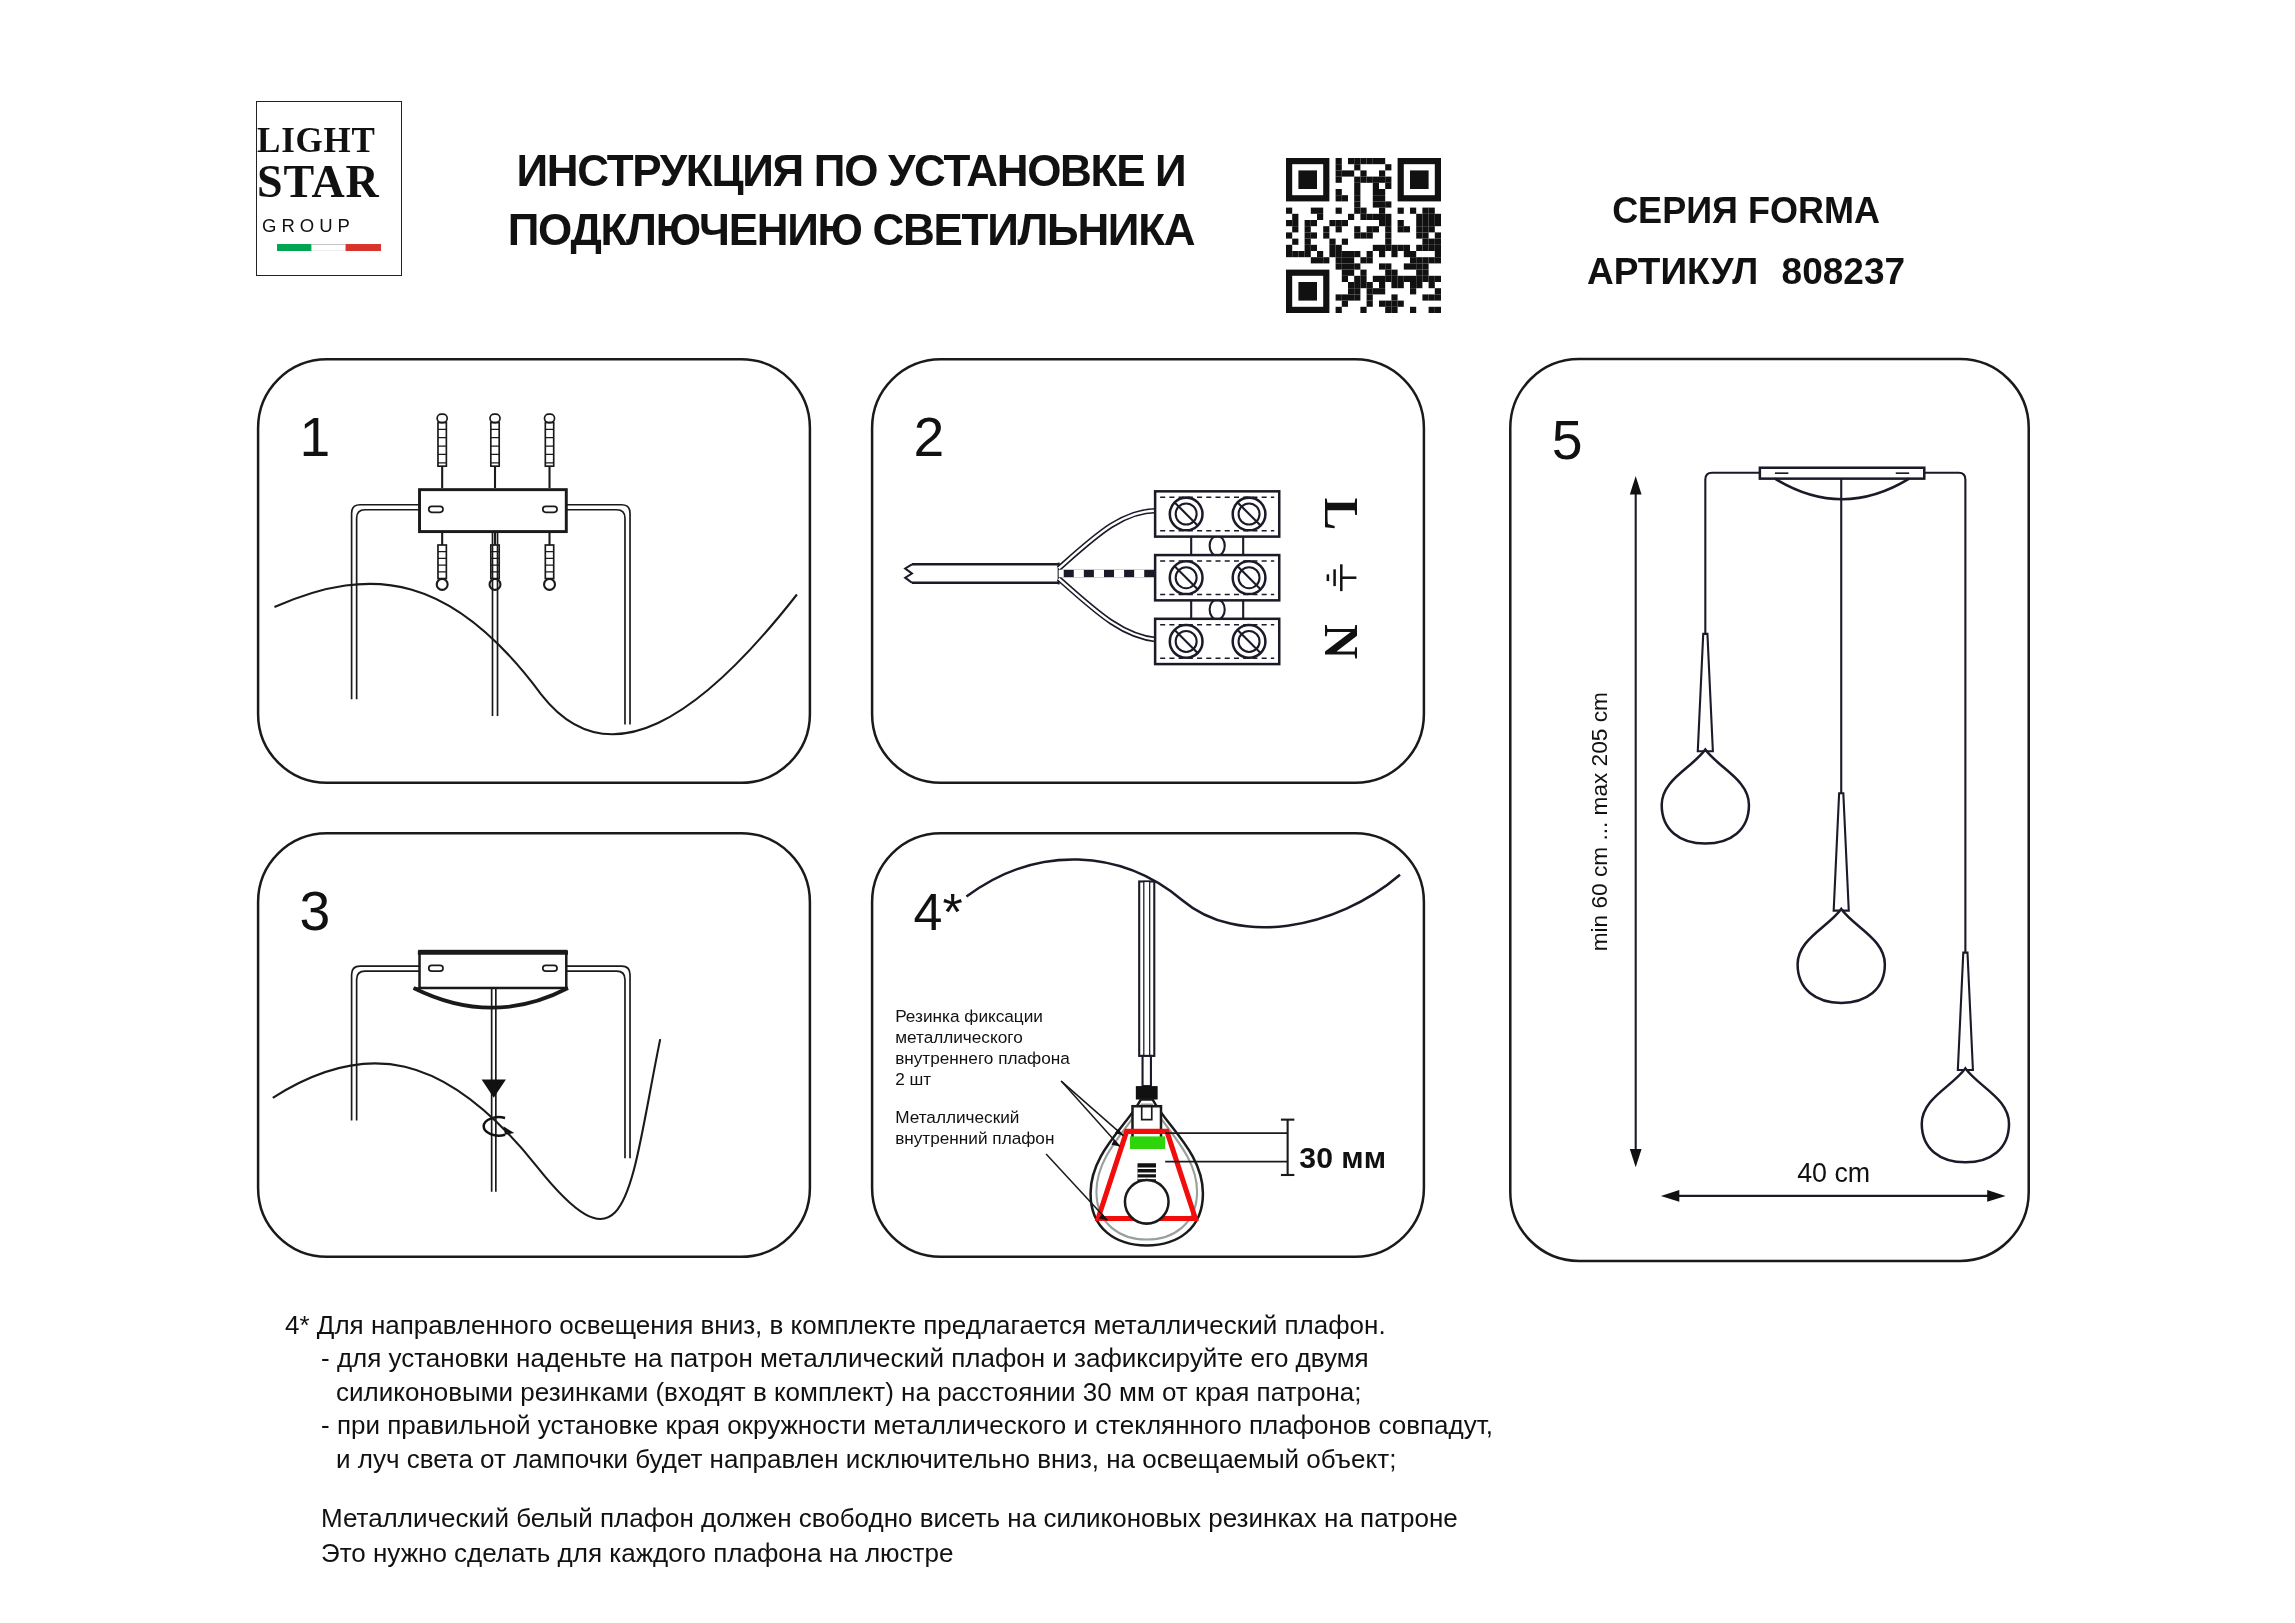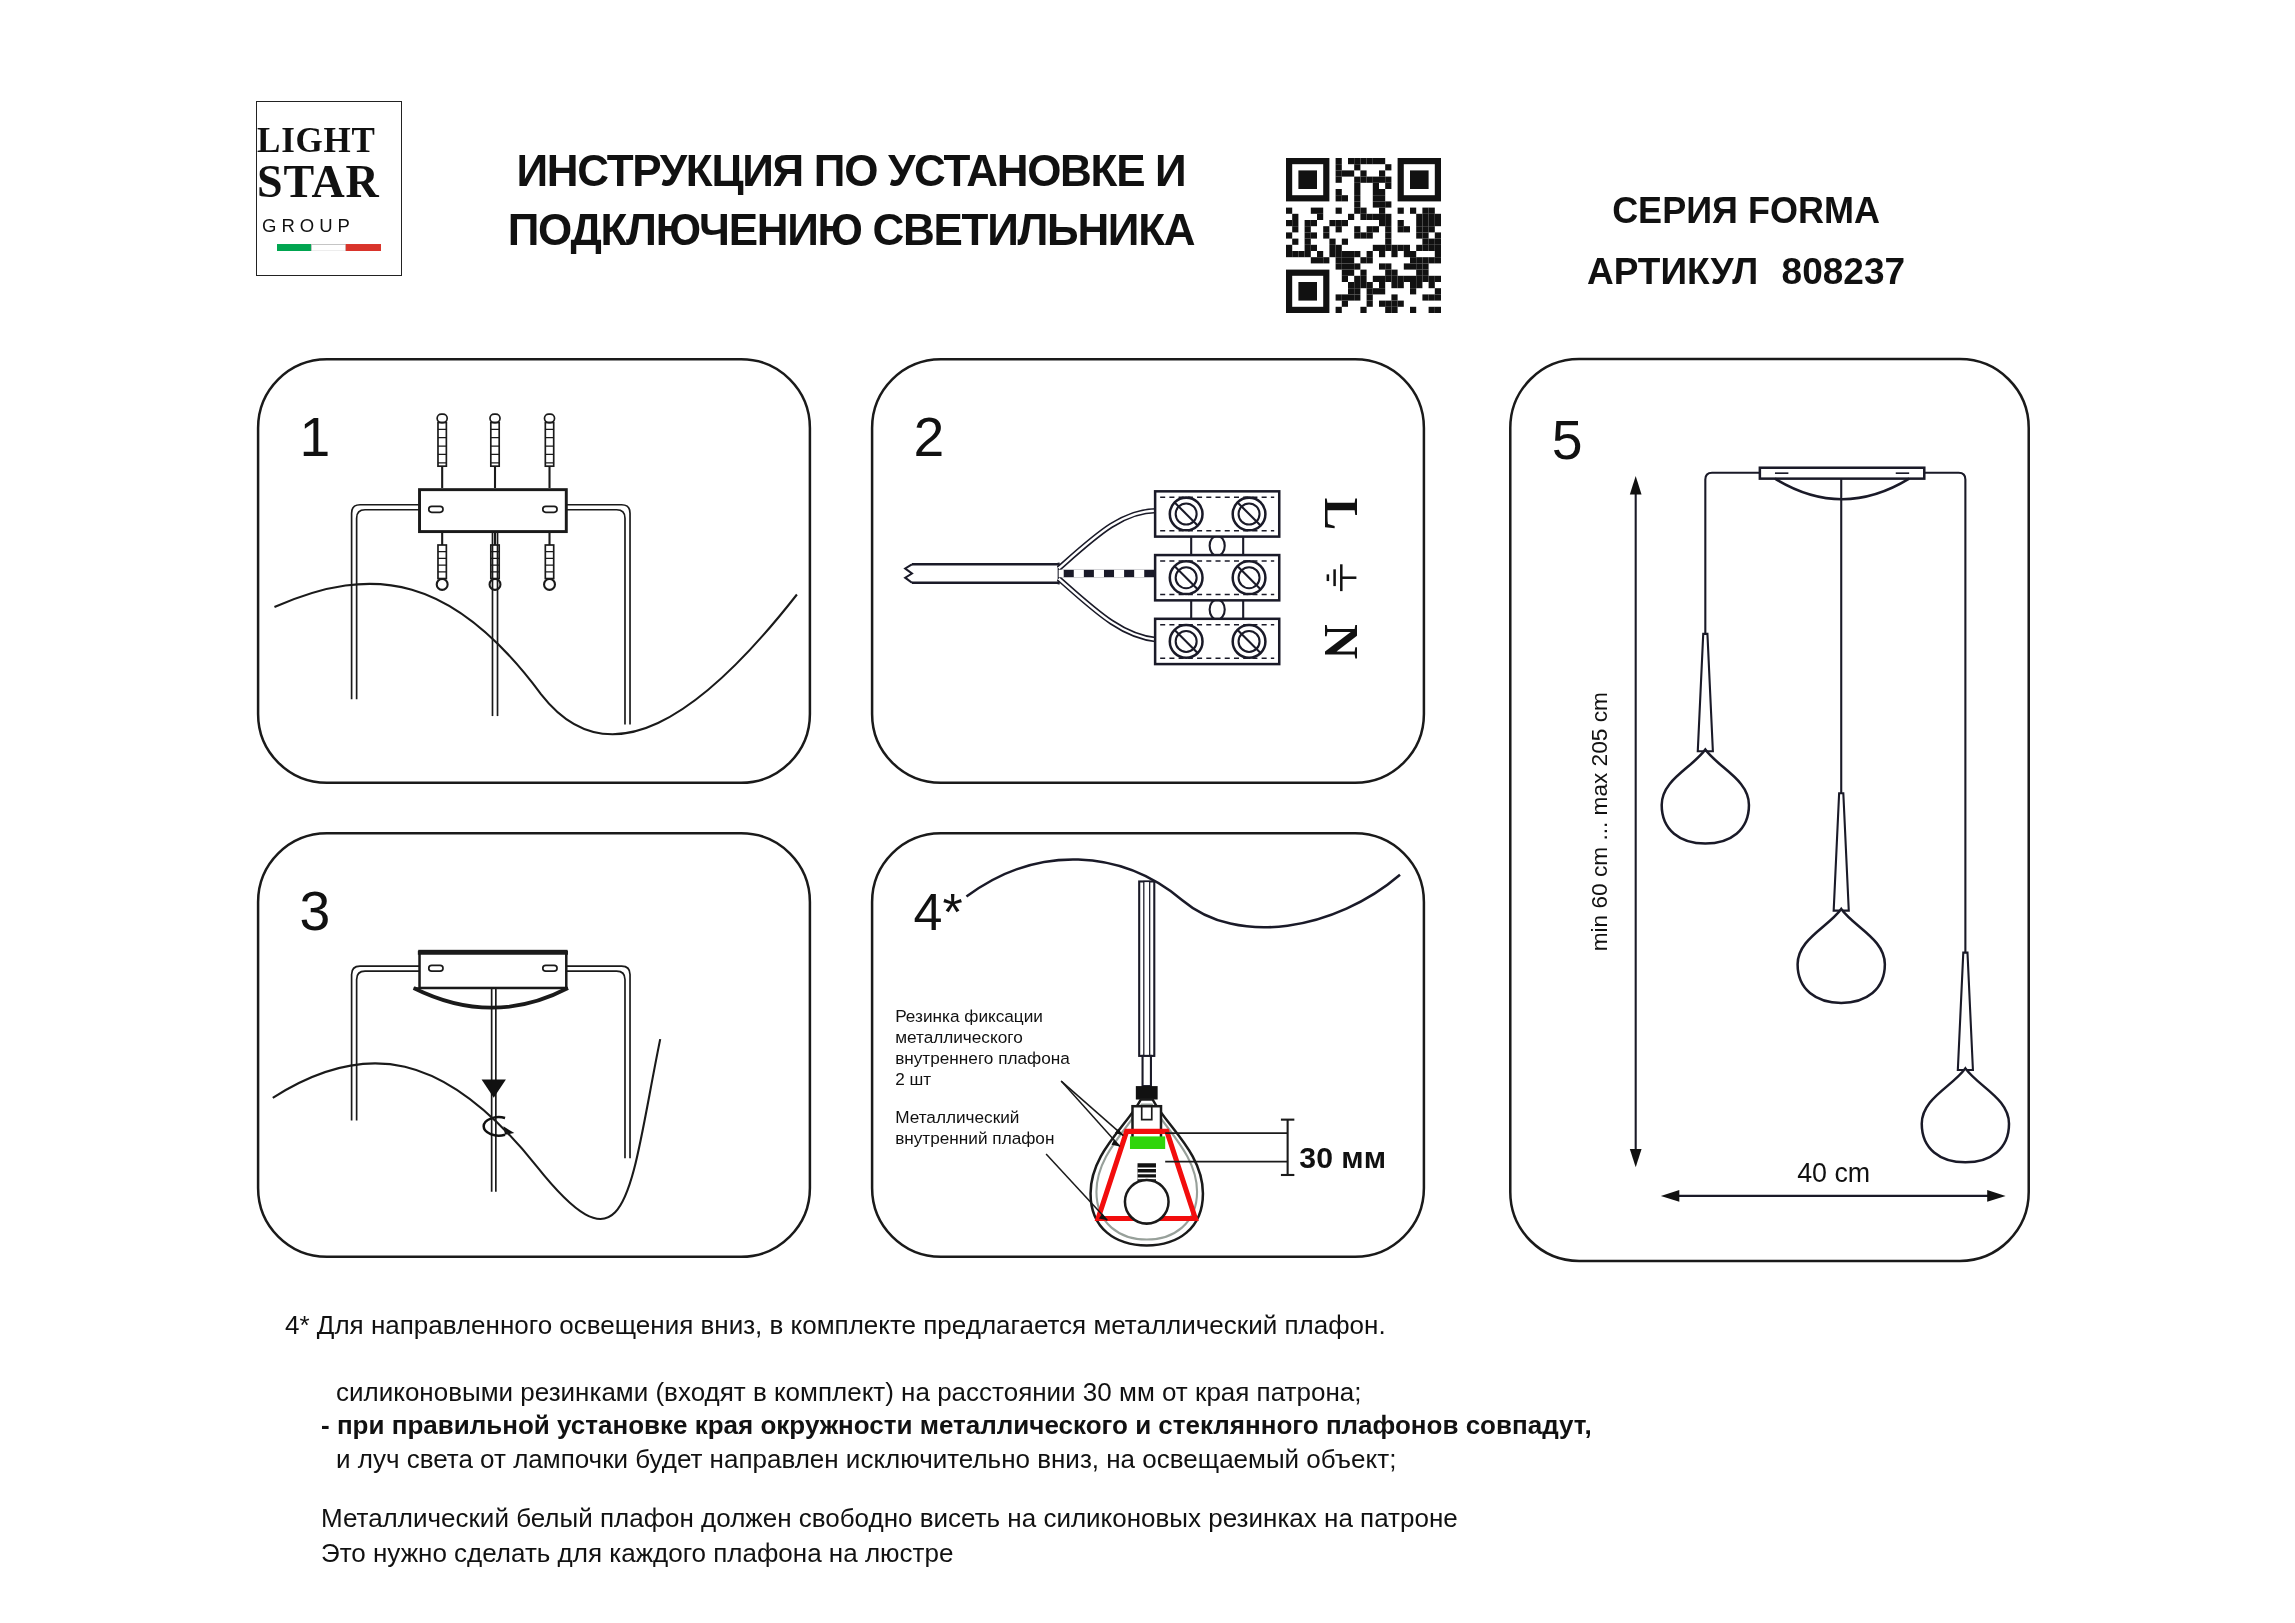--- a/index.html
+++ b/index.html
@@ -548,21 +548,22 @@
       <g>
         <line x1="192" y1="1000" x2="583" y2="1000" stroke="#1a1a28" stroke-width="2.5"></line>
         <polygon points="182,1000 204,993 204,1007" fill="#111"></polygon>
         <polygon points="593,1000 571,993 571,1007" fill="#111"></polygon>
         <text x="388" y="984" font-size="32" text-anchor="middle" fill="#111">40 cm</text>
       </g>
     </svg>
   </div>
 
   <div class="abs fl" style="left:285px;top:1308px;">4* Для направленного освещения вниз, в комплекте предлагается металлический плафон.</div>
+  <div class="abs fl" style="left:321px;top:1341px;">- для установки наденьте на патрон металлический плафон и зафиксируйте его двумя</div>
   <div class="abs fl" style="left:336px;top:1375px;">силиконовыми резинками (входят в комплект) на расстоянии 30 мм от края патрона;</div>
-  <div class="abs fl" style="left:321px;top:1408px;font-weight:bold;">- при правильной установке края окружности металлического и стеклянного плафонов совпадут,</div>
+  <div class="abs fl" style="left:321px;top:1408px;">- при правильной установке края окружности металлического и стеклянного плафонов совпадут,</div>
   <div class="abs fl" style="left:336px;top:1442px;">и луч света от лампочки будет направлен исключительно вниз, на освещаемый объект;</div>
   <div class="abs fl" style="left:321px;top:1501px;">Металлический белый плафон должен свободно висеть на силиконовых резинках на патроне</div>
   <div class="abs fl" style="left:321px;top:1536px;text-align:right;">Это нужно сделать для каждого плафона на люстре</div>
 
 
 </div>
 
 
 </body></html>

